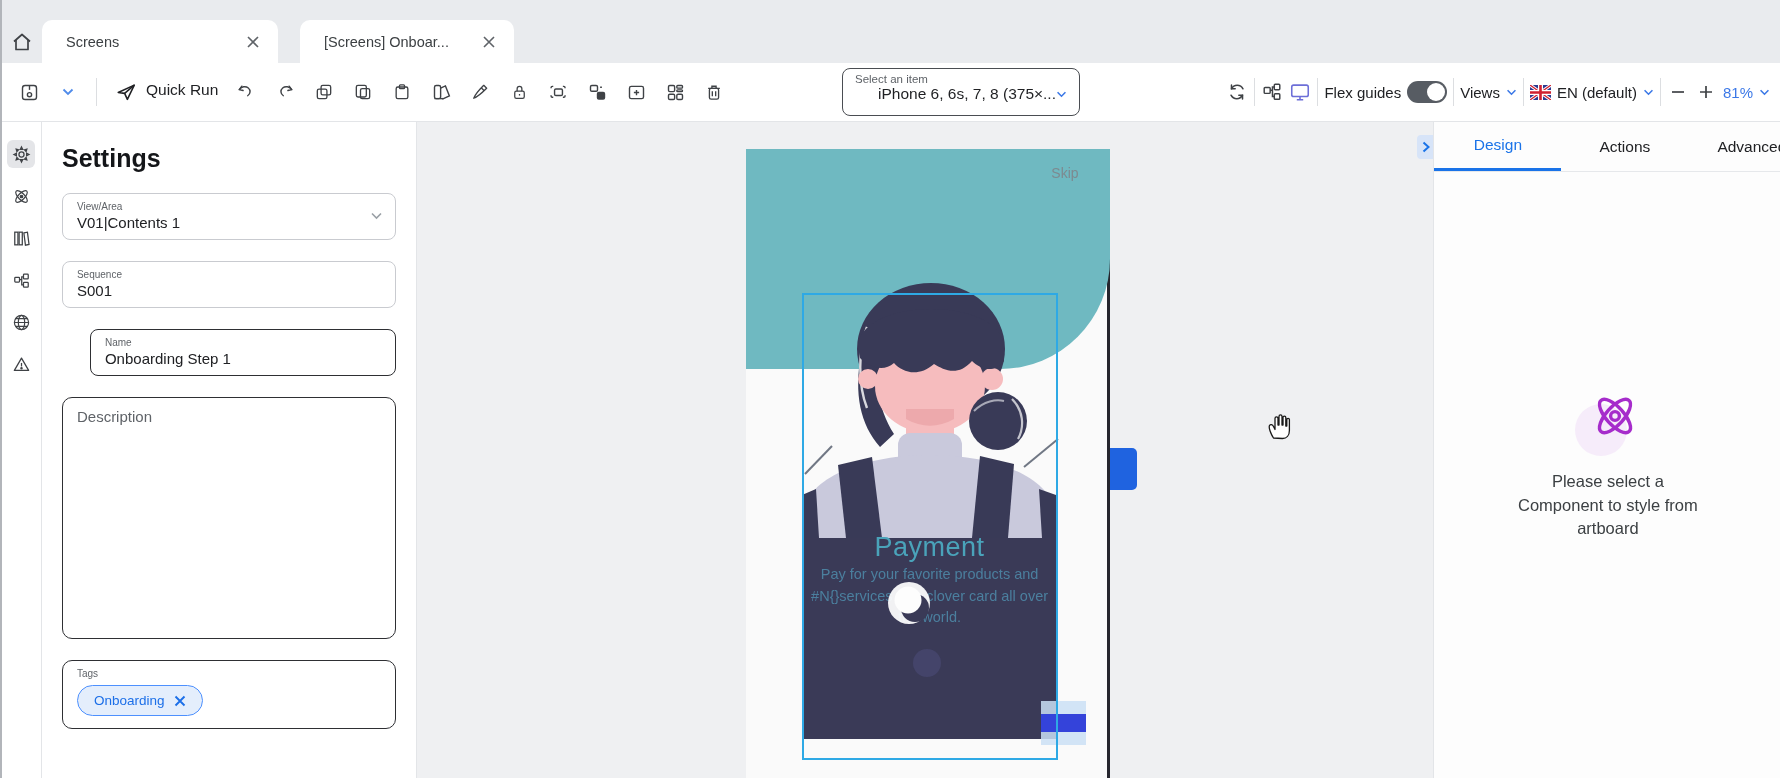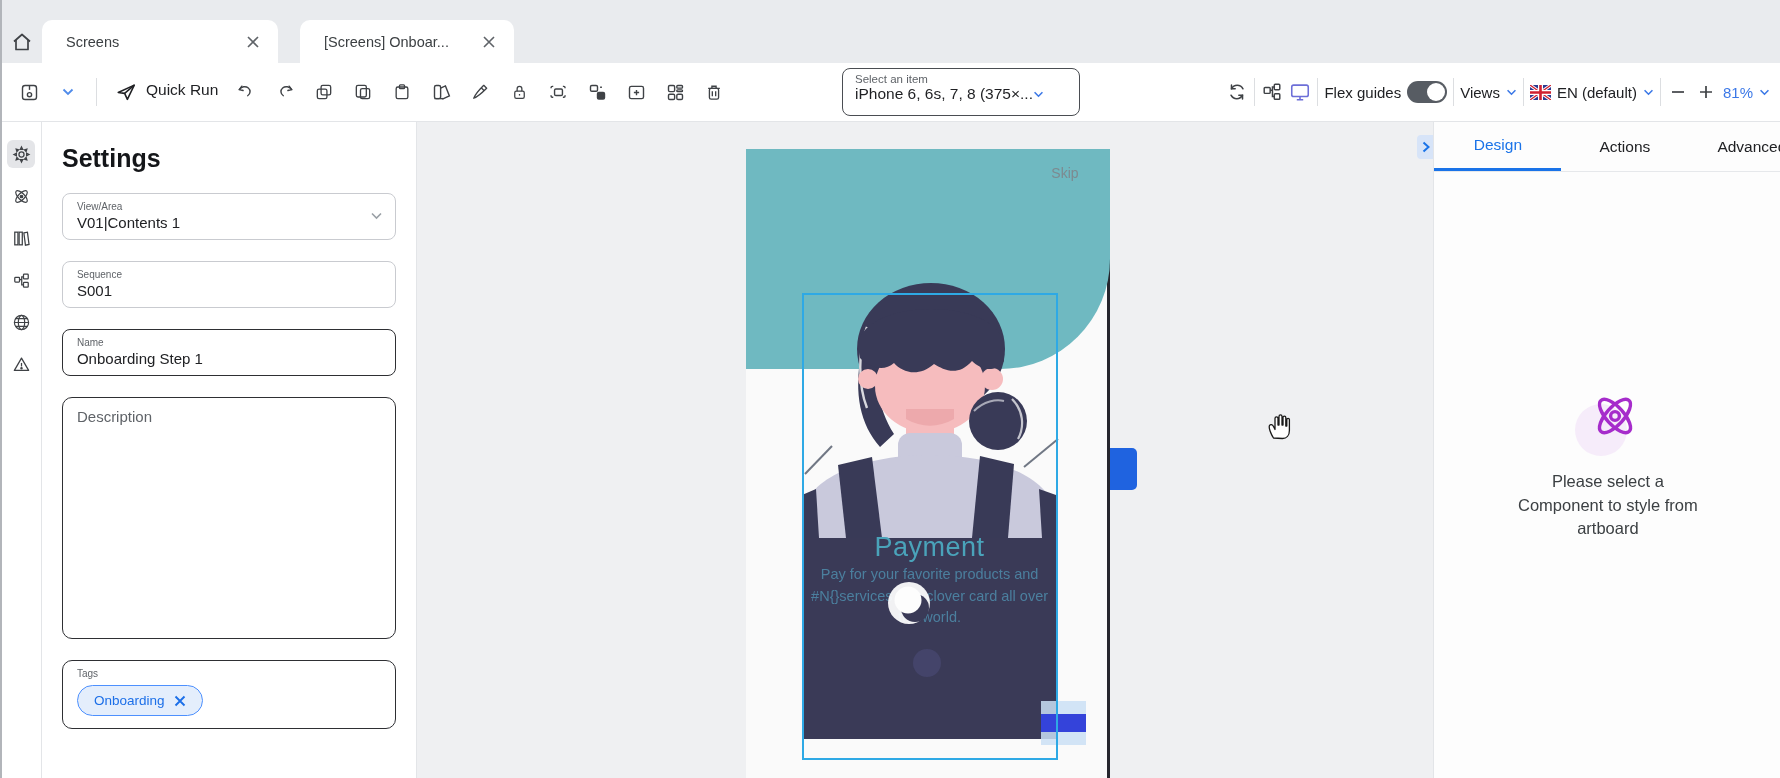--- a/index.html
+++ b/index.html
@@ -19,39 +19,39 @@
   
   .toolbar { position:relative; height:59px; background:#fff; border-bottom:1px solid #e3e5e8; display:flex; align-items:center; }
   .tb-left { display:flex; align-items:center; gap:17px; padding-left:16px; }
   .tb-right { position:absolute; right:10px; top:0; height:100%; display:flex; align-items:center; gap:6px; }
   .icon-btn { width:22px; height:22px; display:flex; align-items:center; justify-content:center; cursor:pointer; flex:none; }
   .sep { width:1px; height:28px; background:#dcdee1; flex:none; }
   .quickrun { display:flex; gap:8px; cursor:pointer; }
   .quickrun-label { font-size:15.5px; color:#202124; }
   .device-box { position:absolute; left:840px; top:5px; width:238px; height:48px; border:1.7px solid #4a4d52; border-radius:8px; background:#fff; padding:4px 12px 0 12px; cursor:pointer; }
   .device-label { font-size:11.5px; color:#5f6368; }
-  .device-row { display:flex; align-items:center; justify-content:flex-start; }
+  .device-row { display:flex; align-items:center; justify-content:flex-end; }
   .device-value { font-size:15.5px; color:#1f2023; white-space:nowrap; }
   .flexguides-label, .views-label, .lang-label { font-size:15px; color:#202124; white-space:nowrap; }
   .toggle { width:40px; height:22px; border-radius:11px; background:#575c63; position:relative; cursor:pointer; flex:none; }
   .toggle .knob { position:absolute; right:2px; top:2px; width:18px; height:18px; border-radius:50%; background:#fff; }
   .views-btn, .lang-btn, .zoom-pct { display:flex; align-items:center; gap:6px; cursor:pointer; }
   .zoom-label { font-size:15px; color:#3b78e7; }
 
   
   .main { display:flex; height:659px; position:relative; }
   .rail { width:40px; background:#fff; border-right:1px solid #e3e5e8; display:flex; flex-direction:column; align-items:center; padding-top:18px; gap:14px; }
   .rail-item { width:28px; height:28px; border-radius:6px; display:flex; align-items:center; justify-content:center; cursor:pointer; }
   .rail-item.active { background:#e4e5e8; }
 
   
   .settings { width:375px; background:#fff; border-right:1px solid #e3e5e8; padding:22px 20px 0 20px; }
   .settings-title { font-size:25px; font-weight:bold; color:#141619; margin-bottom:20px; }
   .field { border:1px solid #c9cbd0; border-radius:8px; padding:7px 14px 8px 14px; margin-bottom:21px; position:relative; background:#fff; }
-  .field.strong { border:1.8px solid #2e2f33; }
+  .field.strong { border:1.8px solid #2e2f33;margin-left:28px; }
   .field-label { font-size:10px; color:#5f6368; margin-bottom:2px; }
   .field-value { font-size:15px; color:#202124; }
   .field .chev { position:absolute; right:12px; top:18px; }
   .desc-box { border:1.8px solid #2e2f33; border-radius:10px; height:242px; margin-bottom:21px; padding:10px 14px; }
   .desc-box textarea { width:100%; height:100%; border:none; outline:none; resize:none; font-family:"Liberation Sans",sans-serif; font-size:15px; color:#202124; background:transparent; }
   .desc-box textarea::placeholder { color:#5f6368; }
   .tags-box { border:1.8px solid #2e2f33; border-radius:10px; padding:7px 14px 12px 14px; }
   .tag-pill { display:inline-flex; align-items:center; gap:9px; border:1.6px solid #4d90fe; background:#e4eefc; border-radius:17px; padding:7px 16px; margin-top:4px; cursor:pointer; }
   .tag-label { font-size:13.5px; color:#1c6fe8; }
 

